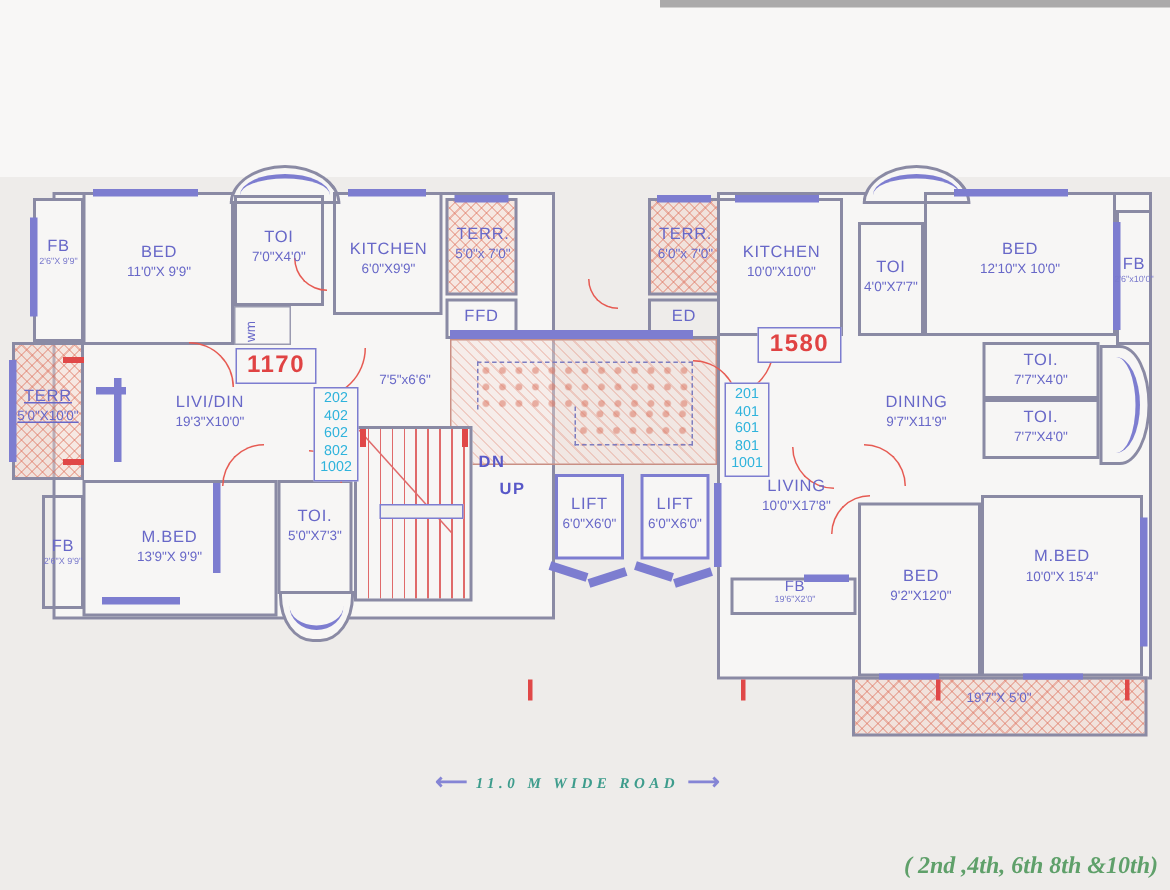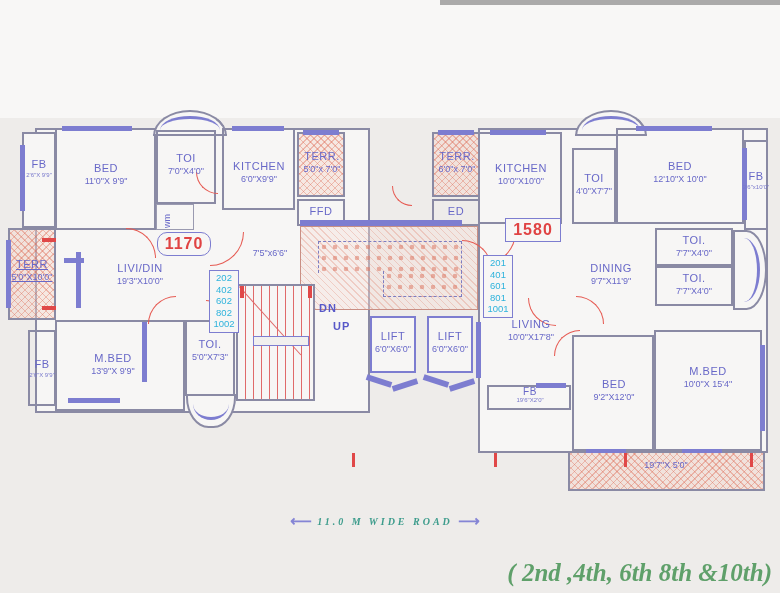--- a/index.html
+++ b/index.html
@@ -51,21 +51,21 @@
   .bayarc{position:absolute;box-sizing:border-box;border:3px solid #7d7dd0;background:transparent;}
   .chev{position:absolute;height:6px;background:#7d7dd0;}
 
   #road{position:absolute;left:285px;top:512px;width:200px;text-align:center;
         color:#3d9c8c;font-family:"Liberation Serif",serif;font-style:italic;font-weight:bold;
         font-size:10px;letter-spacing:3px;white-space:nowrap;}
   .arrow{color:#8585d5;font-size:15px;font-style:normal;letter-spacing:0;vertical-align:-1px;}
   #title{position:absolute;right:8px;bottom:6px;text-align:center;color:#5fa06a;
          font-family:"Liberation Serif",serif;font-style:italic;font-weight:bold;}
   #title .t1{font-size:22px;letter-spacing:1px;}
-  #title .t2{font-size:25px;}
+  #title .t2{font-size:16px;}
   .dnup{position:absolute;color:#5858c8;font-size:11px;font-weight:bold;letter-spacing:1px;}
 </style>
 </head>
 <body>
 
 <div id="paper"></div>
 <div class="hi" style="left:0;top:0;width:780px;height:118px;clip-path:polygon(0 0,780 0,780 78%,55% 100%,0 86%);"></div>
 <div class="topstrip"></div>
 
 <div class="wall" style="left:35px;top:128px;width:335px;height:285px;"></div>
@@ -273,23 +273,23 @@
     <div class="dm">9'2"X12'0"</div>
   </div>
 <div class="lbl" style="left:658px;top:365px;width:100px;">
   <div class="nm">M.BED</div>
     <div class="dm">10'0"X 15'4"</div>
   </div>
 <div class="lbl" style="left:596px;top:460px;width:140px;">
     <div class="dm">19'7"X 5'0"</div>
   </div>
 
-<div class="areabox" style="left:157px;top:232px;width:52px;height:22px;line-height:22px;border-radius:10px;">1170</div>
+<div class="areabox" style="left:157px;top:232px;width:52px;height:22px;line-height:22px;">1170</div>
 <div class="areabox" style="left:505px;top:218px;width:54px;height:22px;line-height:22px;">1580</div>
-<div class="unitbox" style="left:209px;top:258px;width:28px;height:60px;margin-top:12px;">
+<div class="unitbox" style="left:209px;top:258px;width:28px;height:60px;">
   <div>202</div>
     <div>402</div>
     <div>602</div>
     <div>802</div>
     <div>1002</div>
 </div>
 <div class="unitbox" style="left:483px;top:255px;width:28px;height:60px;">
   <div>201</div>
     <div>401</div>
     <div>601</div>

